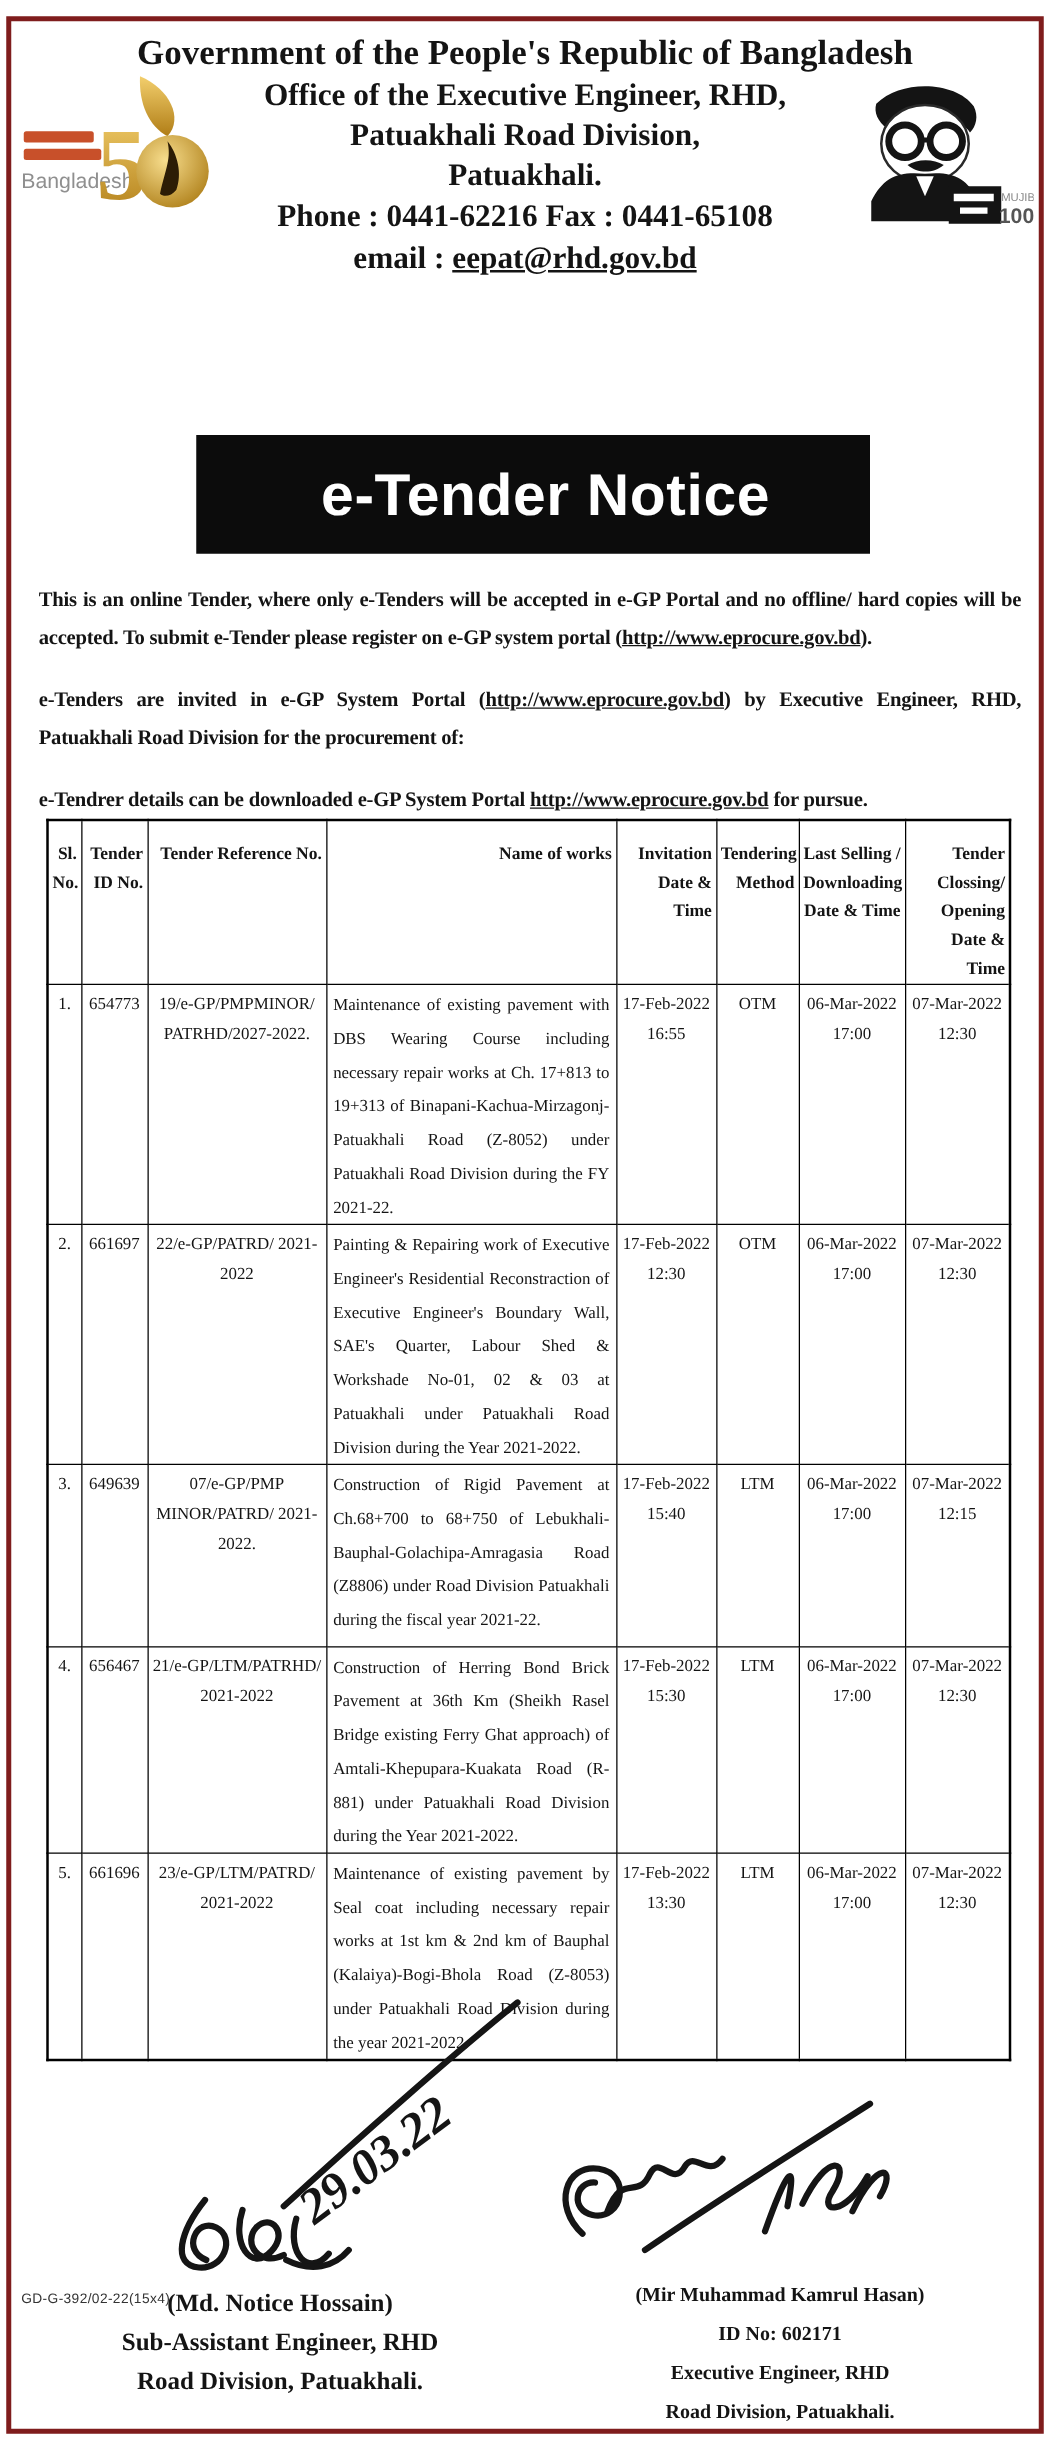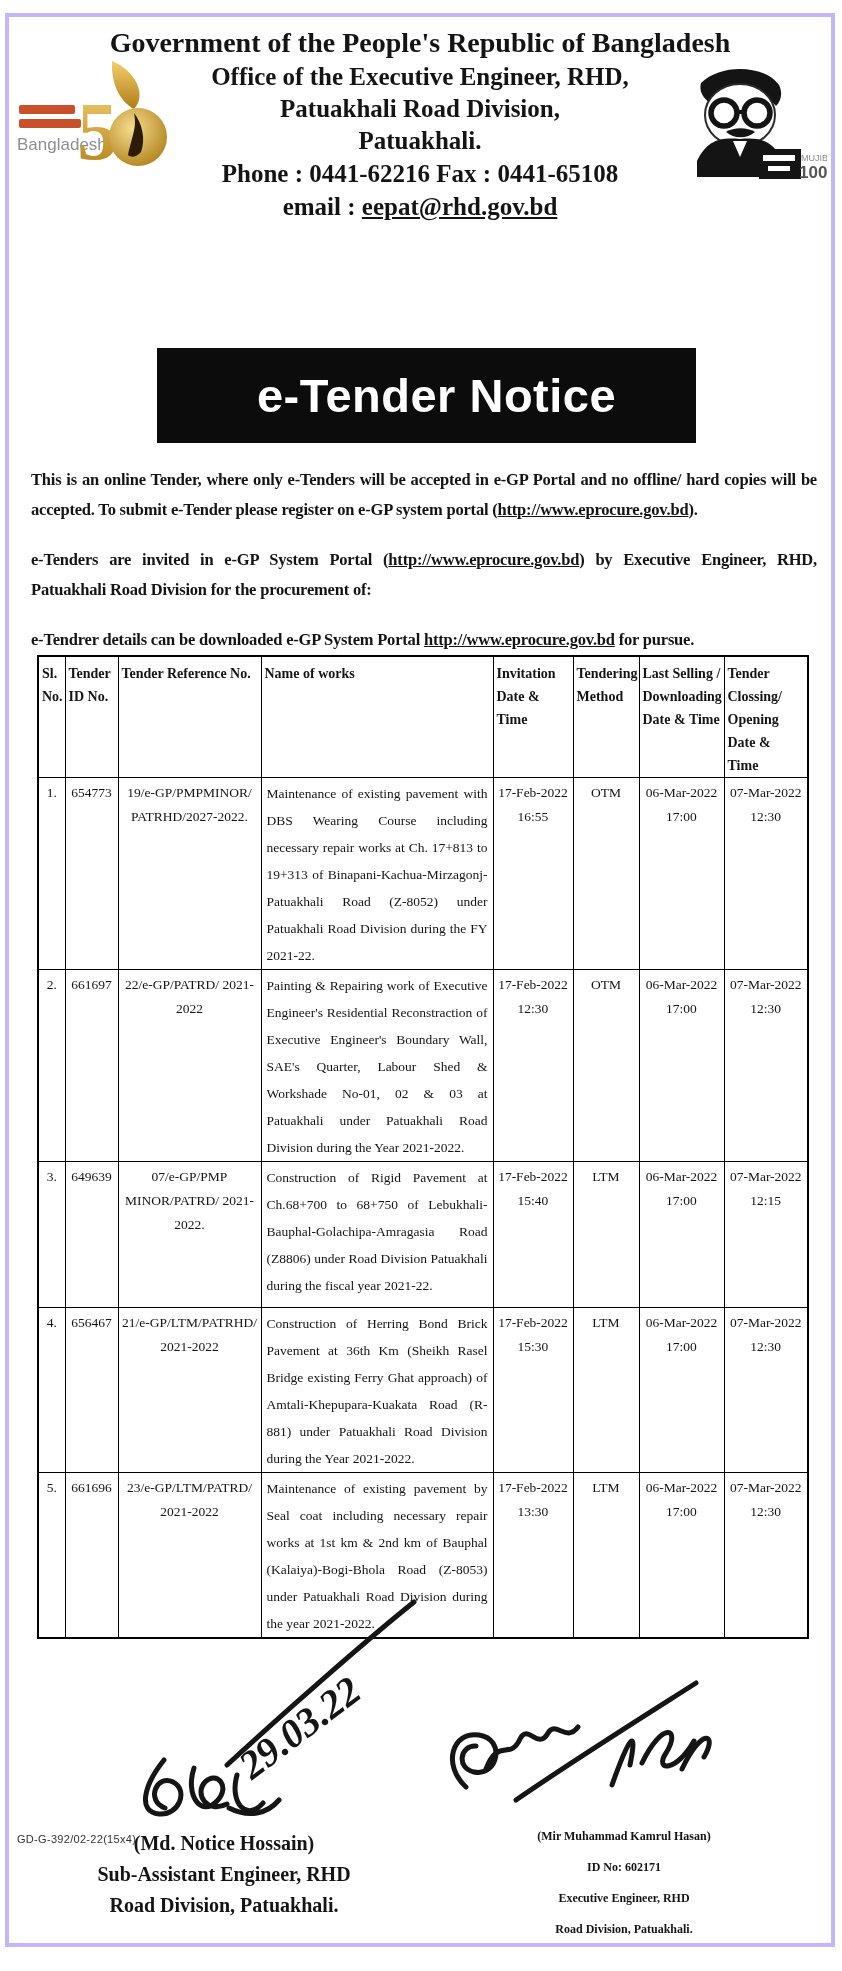--- a/index.html
+++ b/index.html
@@ -1,19 +1,19 @@
 <!DOCTYPE html>
 <html><head>
 <meta charset="utf-8">
 <style>
   html,body{margin:0;padding:0;background:#ffffff;}
   .page{position:relative;width:842px;height:1971px;background:#ffffff;overflow:hidden;
         font-family:"Liberation Serif", serif;color:#141414;}
   .frame{position:absolute;left:5px;top:13px;width:830px;height:1934px;
-         border:4px solid #c4b5fd;box-sizing:border-box;background:#fff;}
+         border:4px solid #7f1d1d;box-sizing:border-box;background:#fff;}
   .frame > *{position:absolute;}
 
   
   .hdr{left:0;top:8px;width:100%;text-align:center;font-weight:bold;}
   .hdr .l1{font-size:28px;line-height:36px;}
   .hdr .l2{font-size:25px;line-height:32px;}
   .hdr .phone{font-size:25px;line-height:33px;}
   .hdr .email{font-size:25px;line-height:33px;}
   .hdr .email .u{text-decoration:underline;}
 
@@ -34,31 +34,31 @@
   .para{left:22px;right:14px;font-size:16.5px;line-height:30px;font-weight:bold;
         text-align:justify;letter-spacing:-0.2px;}
   .p1{top:448px;} .p2{top:528px;} .p3{top:608px;text-align:left;}
   .doclink{text-decoration:underline;}
 
   
   table.tt{left:28px;top:638px;width:770px;border-collapse:collapse;table-layout:fixed;
            position:absolute;border:2.5px solid #000;}
   .tt th,.tt td{border:1.5px solid #000;vertical-align:top;padding:3px 3px 0 3px;
                 font-size:13.5px;line-height:24px;overflow:hidden;}
-  .tt th{font-weight:bold;text-align:left;font-size:14px;line-height:23px;padding-top:5px;}
+  .tt th{font-weight:bold;text-align:right;font-size:14px;line-height:23px;padding-top:15px;}
   .tt td{text-align:center;}
   .tt td.works{text-align:justify;line-height:27px;padding:2px 5px 0 5px;}
   .tt td .dt{display:block;}
 
   
   .sigL{left:100px;top:1573px;width:330px;height:235px;}
   .sigR{left:415px;top:1648px;width:300px;height:175px;}
   .signer{font-weight:bold;text-align:center;}
   .signerL{left:40px;top:1811px;width:350px;font-size:20px;line-height:31px;}
-  .signerR{left:425px;top:1804px;width:380px;font-size:12px;line-height:31px;}
+  .signerR{left:425px;top:1804px;width:380px;font-size:16px;line-height:31px;}
   .signer div{white-space:nowrap;}
 
   .printcode{left:8px;top:1816px;font-family:"Liberation Sans", sans-serif;
              font-size:11px;color:#333;letter-spacing:.3px;}
 </style>
 </head>
 <body>
 
 <div class="page">
   <div class="frame">

